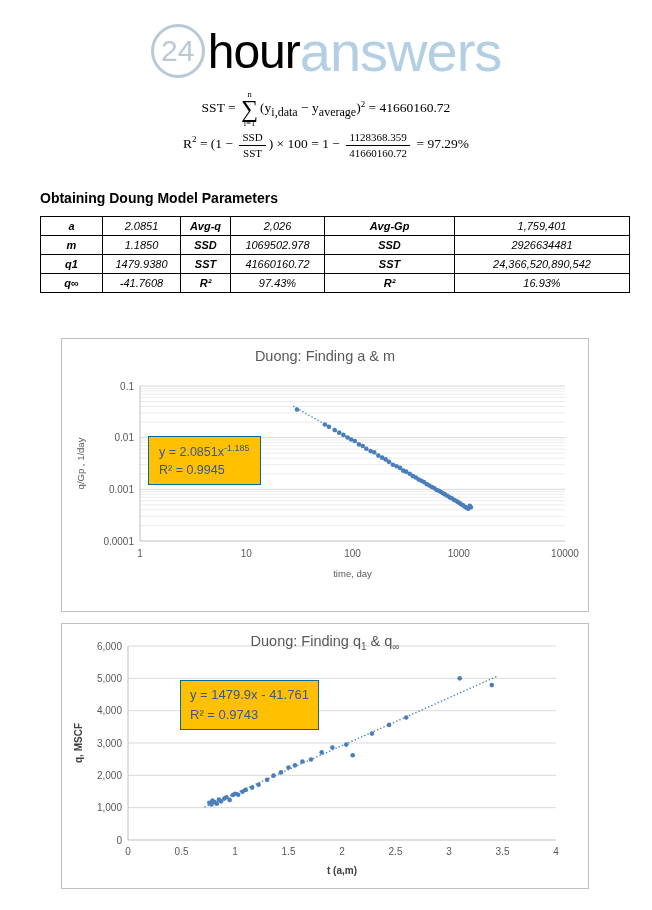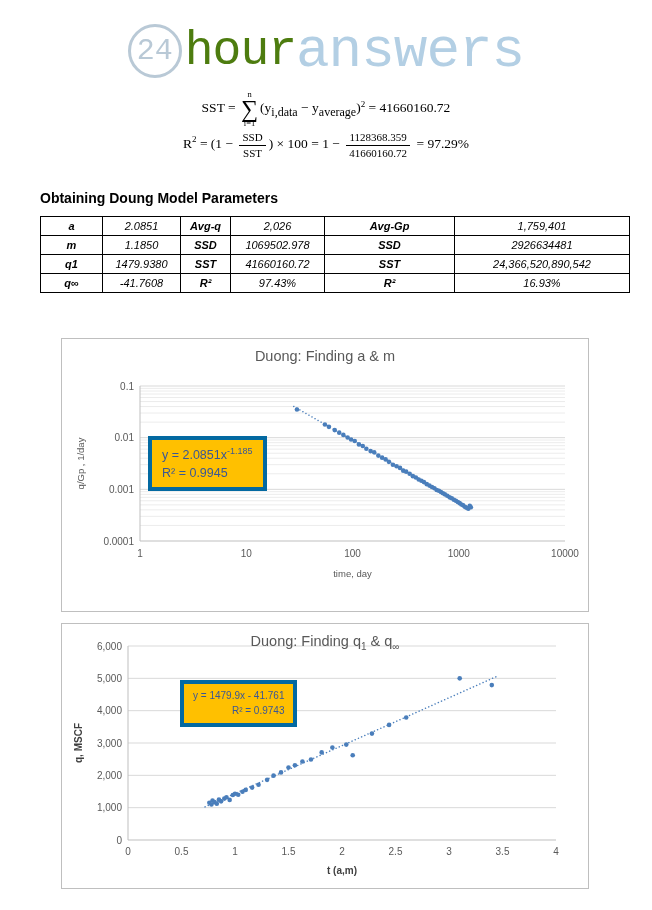--- a/index.html
+++ b/index.html
@@ -5,27 +5,27 @@
   * { box-sizing: border-box; }
   html,body { margin:0; padding:0; background:#ffffff; }
   body {
     width:652px; min-height:910px;
     font-family:"Liberation Sans", sans-serif;
     color:#000;
     position:relative;
   }
 
   
-  .logo { display:flex; align-items:center; justify-content:center; margin:0 auto; padding-top:28px; height:74px;font-family:Liberation Mono, monospace; }
+  .logo { display:flex; align-items:center; justify-content:center; margin:0 auto; padding-top:28px; height:74px; }
   .logo-circle {
     width:54px; height:54px; border:3px solid #b9c9d6; border-radius:50%;
     color:#b9c9d6; font-size:30px; display:flex; align-items:center; justify-content:center;
     margin-right:3px; flex:0 0 auto;
   }
-  .logo-hour { color:#4d7c0f; font-size:48px; letter-spacing:-1px; }
+  .logo-hour { color:#000000; font-size:48px; letter-spacing:-1px; }
   .logo-answers { color:#b3cfe4; font-size:56px; letter-spacing:-1px; }
 
   
   .formulas { text-align:center; font-family:"Liberation Serif", serif; font-size:13.5px; margin-top:16px; }
   .f-line { margin:3px 0; }
   .f-line sub { font-size:12px; }
   .f-line sup { font-size:9px; }
   .sigma-wrap { display:inline-flex; flex-direction:column; align-items:center; vertical-align:middle; line-height:1; margin:0 2px; }
   .sigma-top, .sigma-bot { font-size:8.5px; }
   .sigma { font-size:24px; line-height:0.85; }
@@ -48,24 +48,24 @@
 
   
   .chart-box { position:relative; width:528px; border:1px solid #bfbfbf; margin-left:61px; background:#fff; }
   #chart-box-1 { height:274px; margin-top:45px; }
   #chart-box-2 { height:266px; margin-top:11px; }
   .chart-title { position:absolute; top:9px; left:0; width:100%; text-align:center; font-size:14.5px; color:#595959; z-index:2; }
   .chart-title sub { font-size:10px; }
   #chart1-svg { position:absolute; top:36px; left:0; }
   #chart2-svg { position:absolute; top:0; left:0; }
 
-  .anno { position:absolute; background:#ffc000; border:4px solid #0369a1; color:#3a5795; z-index:3; }
+  .anno { position:absolute; background:#ffc000; border:1px solid #0369a1; color:#3a5795; z-index:3; }
   .anno1 { left:86px; top:97px; font-size:12.5px; padding:5px 10px; line-height:1.45; }
   .anno1 sup { font-size:9px; }
-  .anno2 { left:118px; top:56px; font-size:10px; padding:4px 9px; line-height:1.55; text-align:right; }
+  .anno2 { left:118px; top:56px; font-size:13px; padding:4px 9px; line-height:1.55; text-align:left; }
 </style>
 </head>
 <body>
 
 <div class="logo">
   <span class="logo-circle">
     <span>24</span>
   </span>
   <span class="logo-hour">hour</span>
   <span class="logo-answers">answers</span>

